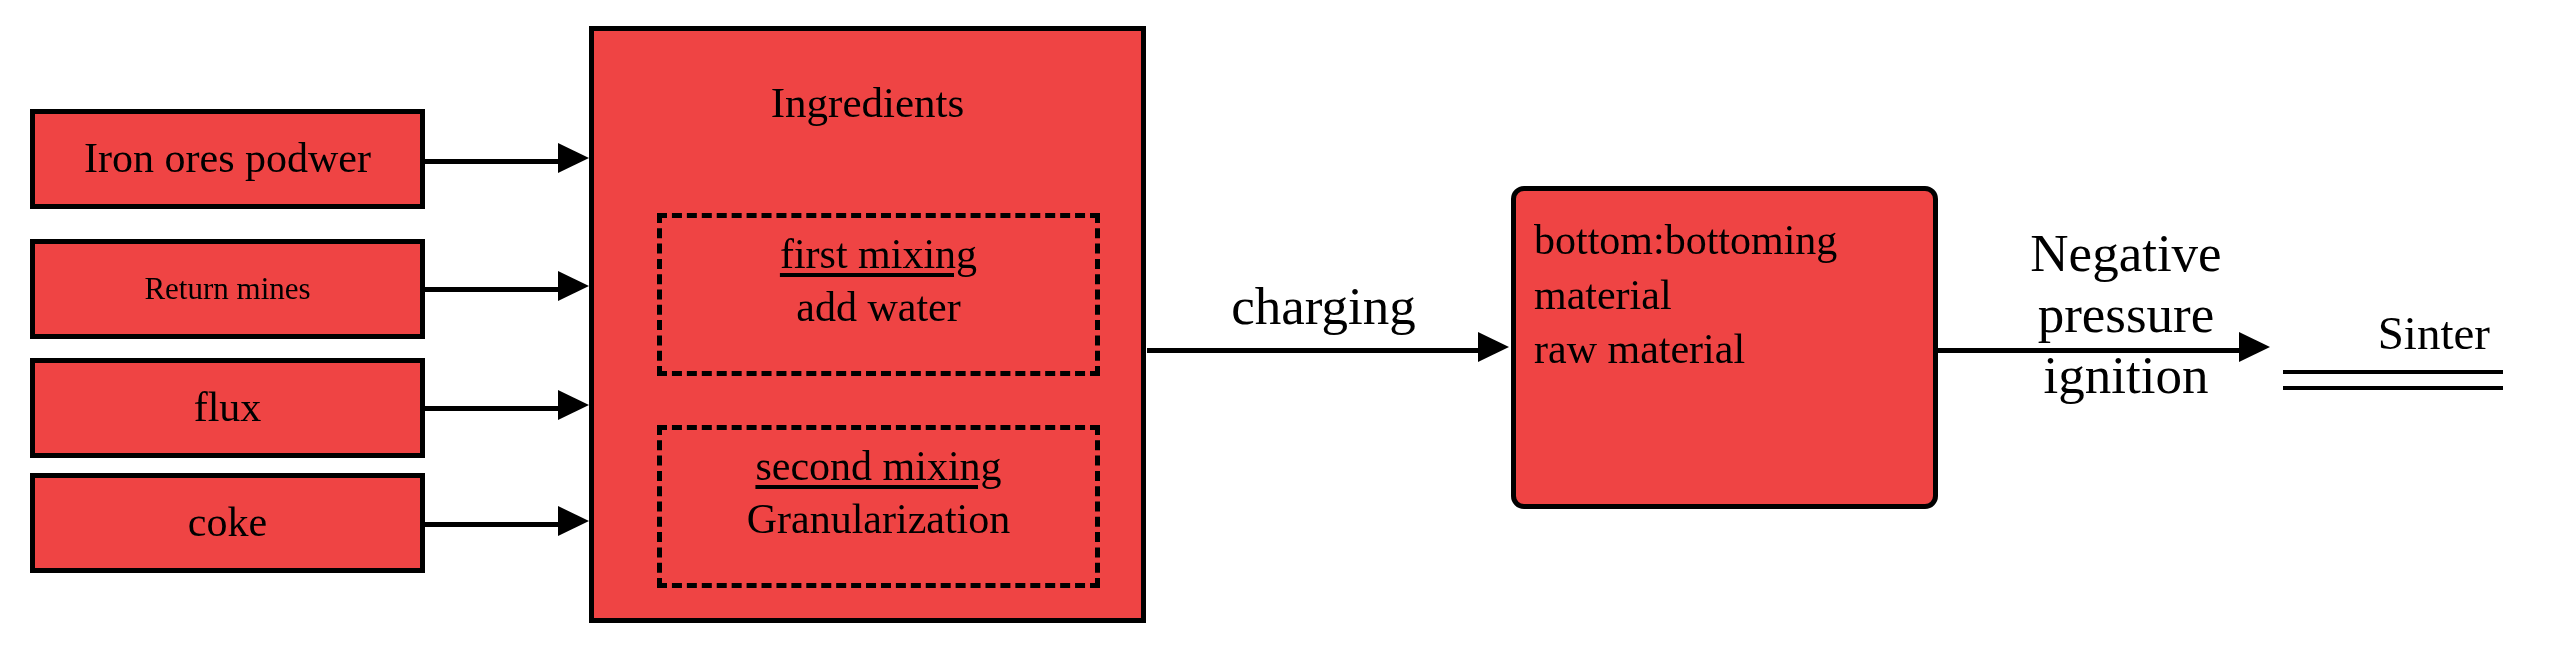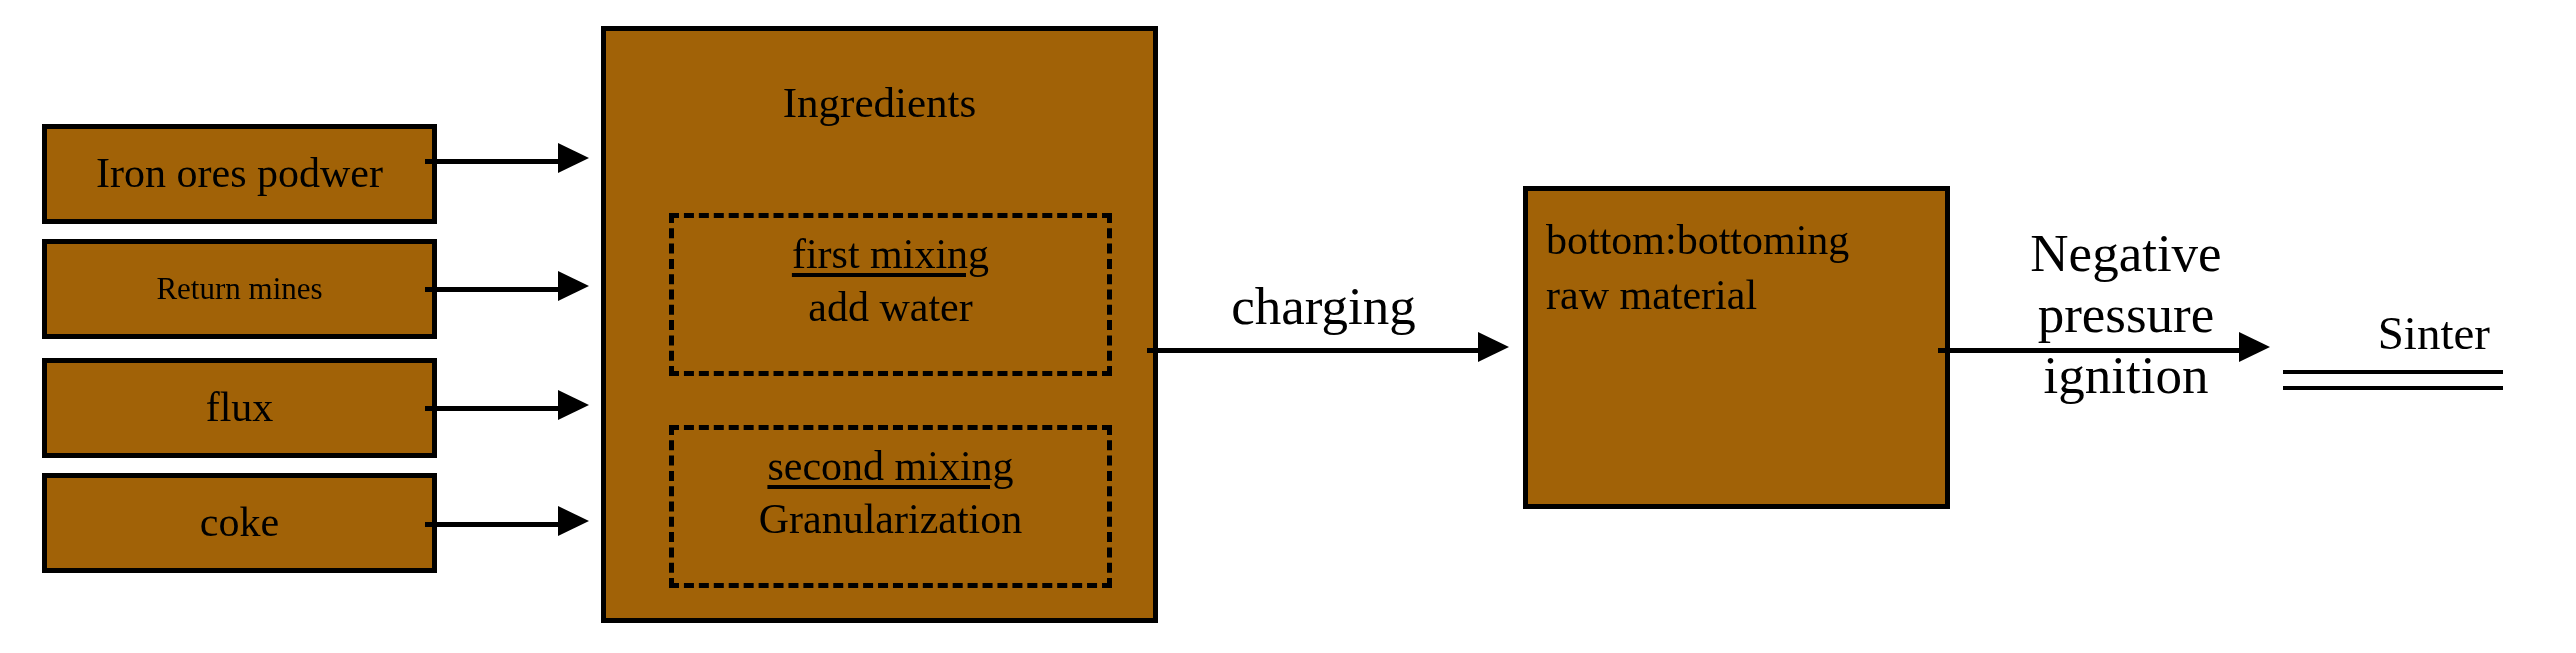--- a/index.html
+++ b/index.html
@@ -17,27 +17,26 @@
     width: 2576px;
     height: 653px;
     background: #ffffff;
     overflow: hidden;
   }
 
   
   .node {
     position: absolute;
     box-sizing: border-box;
-    background: #a16207;
+    background: #ef4444;
     display: flex;
     align-items: center;
     justify-content: center;
     text-align: center;
     line-height: 1.22;
-    margin-left: 12px;
   }
   .solid-box {
     border: 5.2px solid #000000;
   }
   .dashed-box {
     border: 5.2px dashed #000000;
     background: transparent;
   }
 
   
@@ -90,20 +89,21 @@
   #charging-box {
     left: 1511px;
     top: 186px;
     width: 427px;
     height: 323px;
     display: block;
     padding: 22px 0 0 18px;
     font-size: 42px;
     line-height: 1.30;
     text-align: left;
+    border-radius: 13px;
   }
   #charging-box .ln { white-space: nowrap; }
 
   
   #sinter-output {
     position: absolute;
     left: 2297px;
     top: 306px;
     font-size: 47px;
     text-align: right;
@@ -141,21 +141,21 @@
     line-height: 1.15;
     text-align: center;
     white-space: nowrap;
   }
 </style>
 </head>
 <body>
 
 <div id="canvas">
 
-  <div class="node solid-box feed-box" style="top:124px;justify-content:center;">
+  <div class="node solid-box feed-box" style="top:109px;justify-content:center;">
     <span>Iron ores podwer</span>
   </div>
   <div class="node solid-box feed-box small-label" style="top:239px;">
     <span>Return mines</span>
   </div>
   <div class="node solid-box feed-box" style="top:358px;">
     <span>flux</span>
   </div>
   <div class="node solid-box feed-box" style="top:473px;">
     <span>coke</span>
@@ -187,20 +187,21 @@
       <div class="mix-line">Granularization</div>
     </div>
   </div>
 
   <div class="hline" style="left:1147px; top:348px; width:338px;"></div>
   <div class="arrowhead" style="left:1478px; top:332px;"></div>
   <div class="edge-label" style="left:1197px; top:276px; width:253px;">charging</div>
 
   <div class="node solid-box" id="charging-box">
     <div class="ln">bottom:bottoming</div>
+    <div class="ln">material</div>
     <div class="ln">raw material</div>
   </div>
 
   <div class="hline" style="left:1938px; top:348px; width:310px;"></div>
   <div class="arrowhead" style="left:2239px; top:332px;"></div>
   <div class="edge-label" style="left:2007px; top:223px; width:238px;">
     <div>Negative</div>
     <div>pressure</div>
     <div>ignition</div>
   </div>

